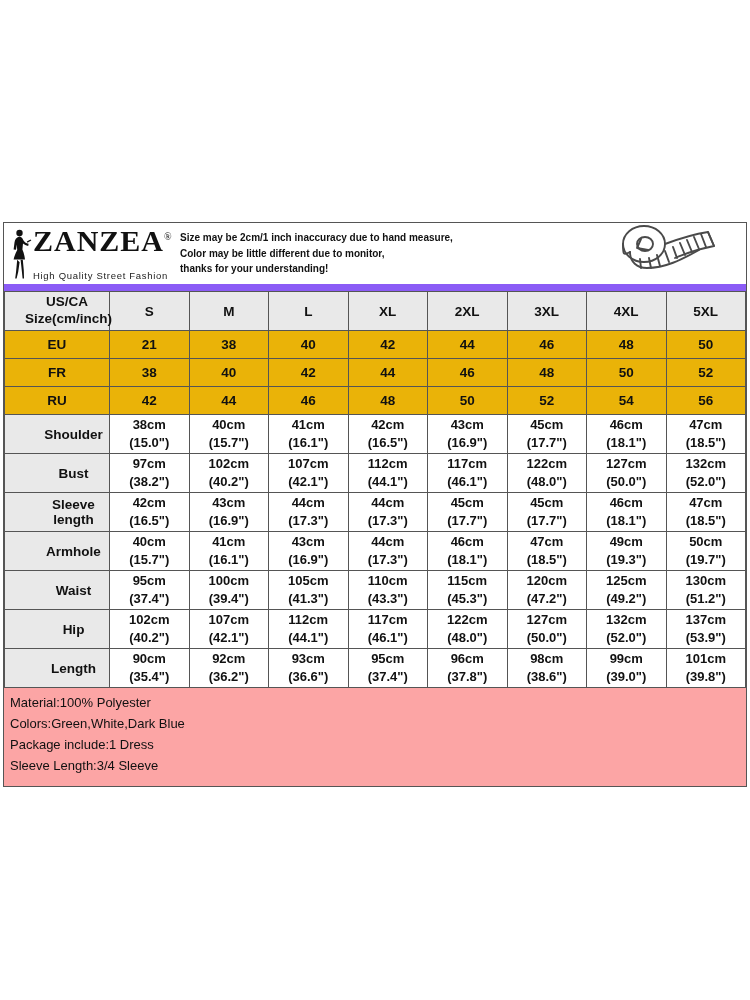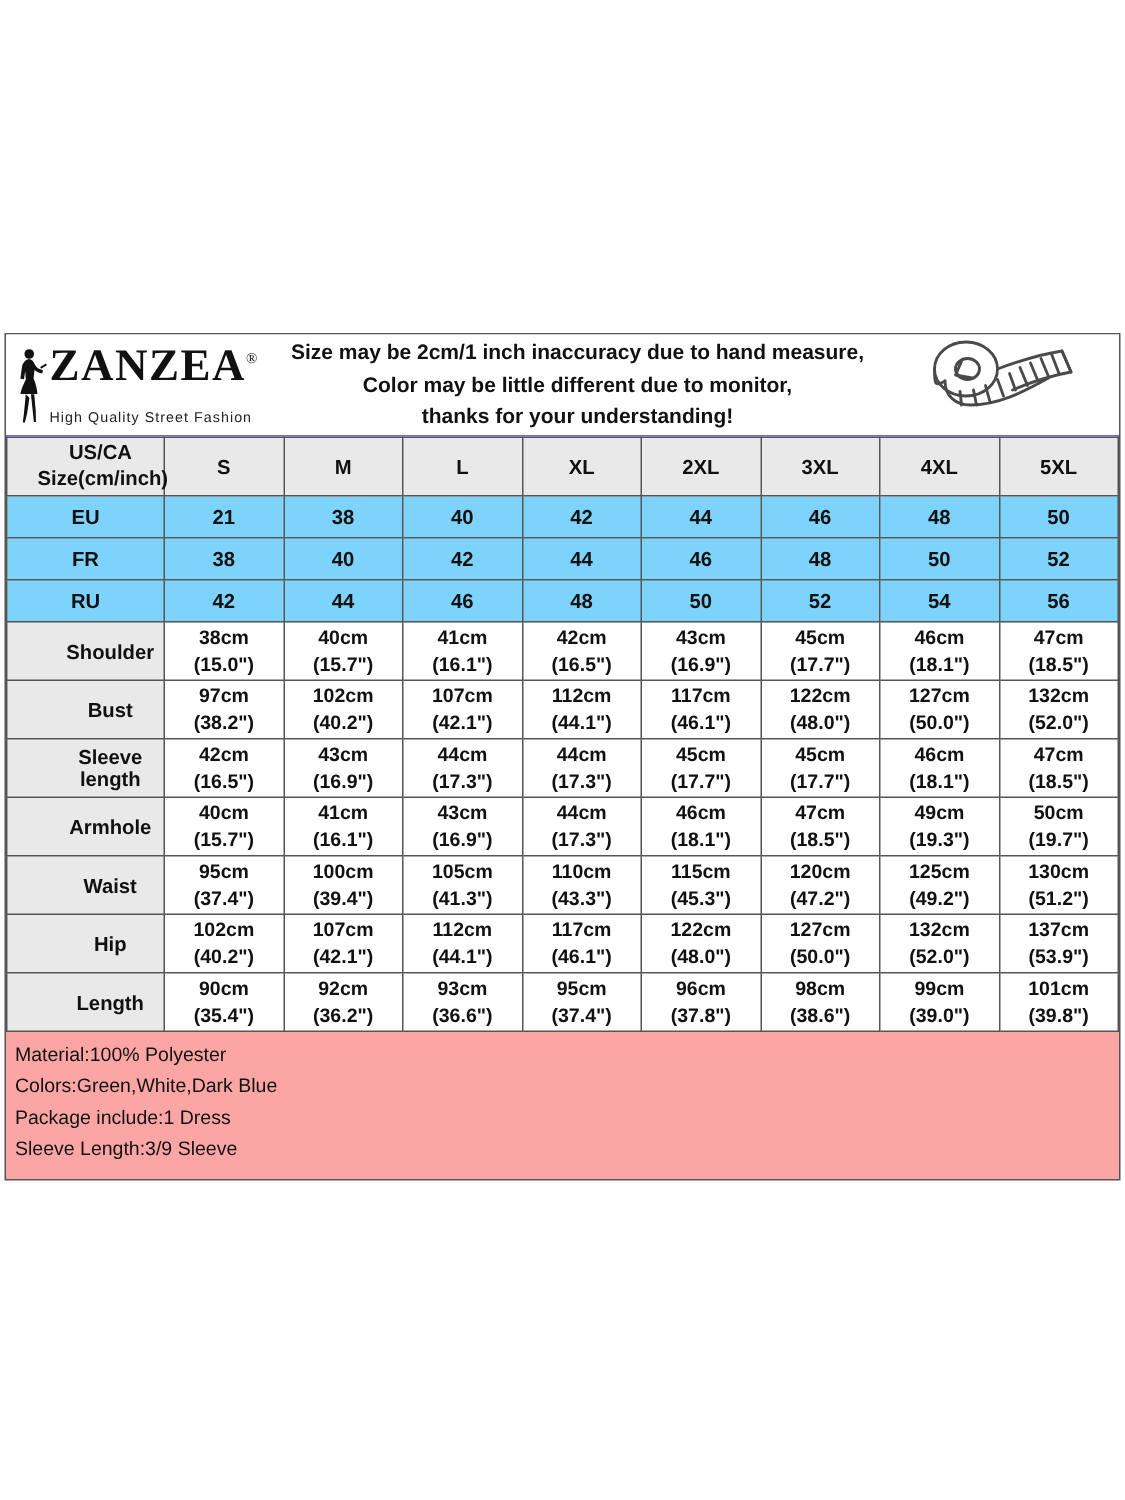--- a/index.html
+++ b/index.html
@@ -23,21 +23,21 @@
     border: 1px solid #555;
     box-sizing: border-box;
     background: #ffffff;
   }
 
   
   .banner {
     display: flex;
     align-items: center;
     height: 68px;
-    border-bottom: 1px solid #8b5cf6;
+    border-bottom: 7px solid #8b5cf6;
     box-sizing: border-box;
     background: #fff;
   }
   .logo-cell {
     width: 170px;
     flex: 0 0 170px;
     display: flex;
     align-items: center;
     padding-left: 6px;
     box-sizing: border-box;
@@ -61,22 +61,22 @@
   }
   .logo-tagline {
     font-size: 9.5px;
     color: #222;
     letter-spacing: 0.7px;
     margin-top: 14px;
     white-space: nowrap;
   }
   .notice {
     flex: 1 1 auto;
-    text-align: center;
-    font-size: 14px;
+    text-align: left;
+    font-size: 10px;
     font-weight: 600;
     color: #111;
     line-height: 1.55;
     padding: 0 6px;
   }
   .tape-cell {
     width: 150px;
     flex: 0 0 150px;
     display: flex;
     align-items: center;
@@ -90,21 +90,21 @@
     table-layout: fixed;
   }
   table.size-table td {
     border: 1px solid #555;
     text-align: center;
     color: #111;
     padding: 0;
   }
   col.label-col { width: 105px; }
 
-  tr.code-row td { height: 27px; font-size: 13.5px; font-weight: 700; background: #7dd3fc; }
+  tr.code-row td { height: 27px; font-size: 13.5px; font-weight: 700; background: #eab308; }
   tr.code-row td.lbl { font-weight: 700; }
   tr.head-row td { height: 38px; background: #e9e9e9; font-size: 13.5px; font-weight: 700; }
   tr.head-row td.lbl { line-height: 1.25; padding-left: 20px; }
 
   tr.meas-row td { height: 38px; background: #ffffff; font-size: 13px; font-weight: 600; }
   tr.meas-row td.lbl { background: #e9e9e9; font-size: 13.5px; font-weight: 700; padding-left: 33px; }
   .cm { display: block; line-height: 1.35; }
   .inch { display: block; line-height: 1.35; }
 
   
@@ -495,16 +495,16 @@
             <span class="inch">(39.8")</span>
           </td>
       </tr>
     </tbody>
   </table>
 
   <div class="details">
     <div class="line">Material:100% Polyester</div>
     <div class="line">Colors:Green,White,Dark Blue</div>
     <div class="line">Package include:1 Dress</div>
-    <div class="line">Sleeve Length:3/9 Sleeve</div>
+    <div class="line">Sleeve Length:3/4 Sleeve</div>
   </div>
 
 </div>
 
 </body></html>

